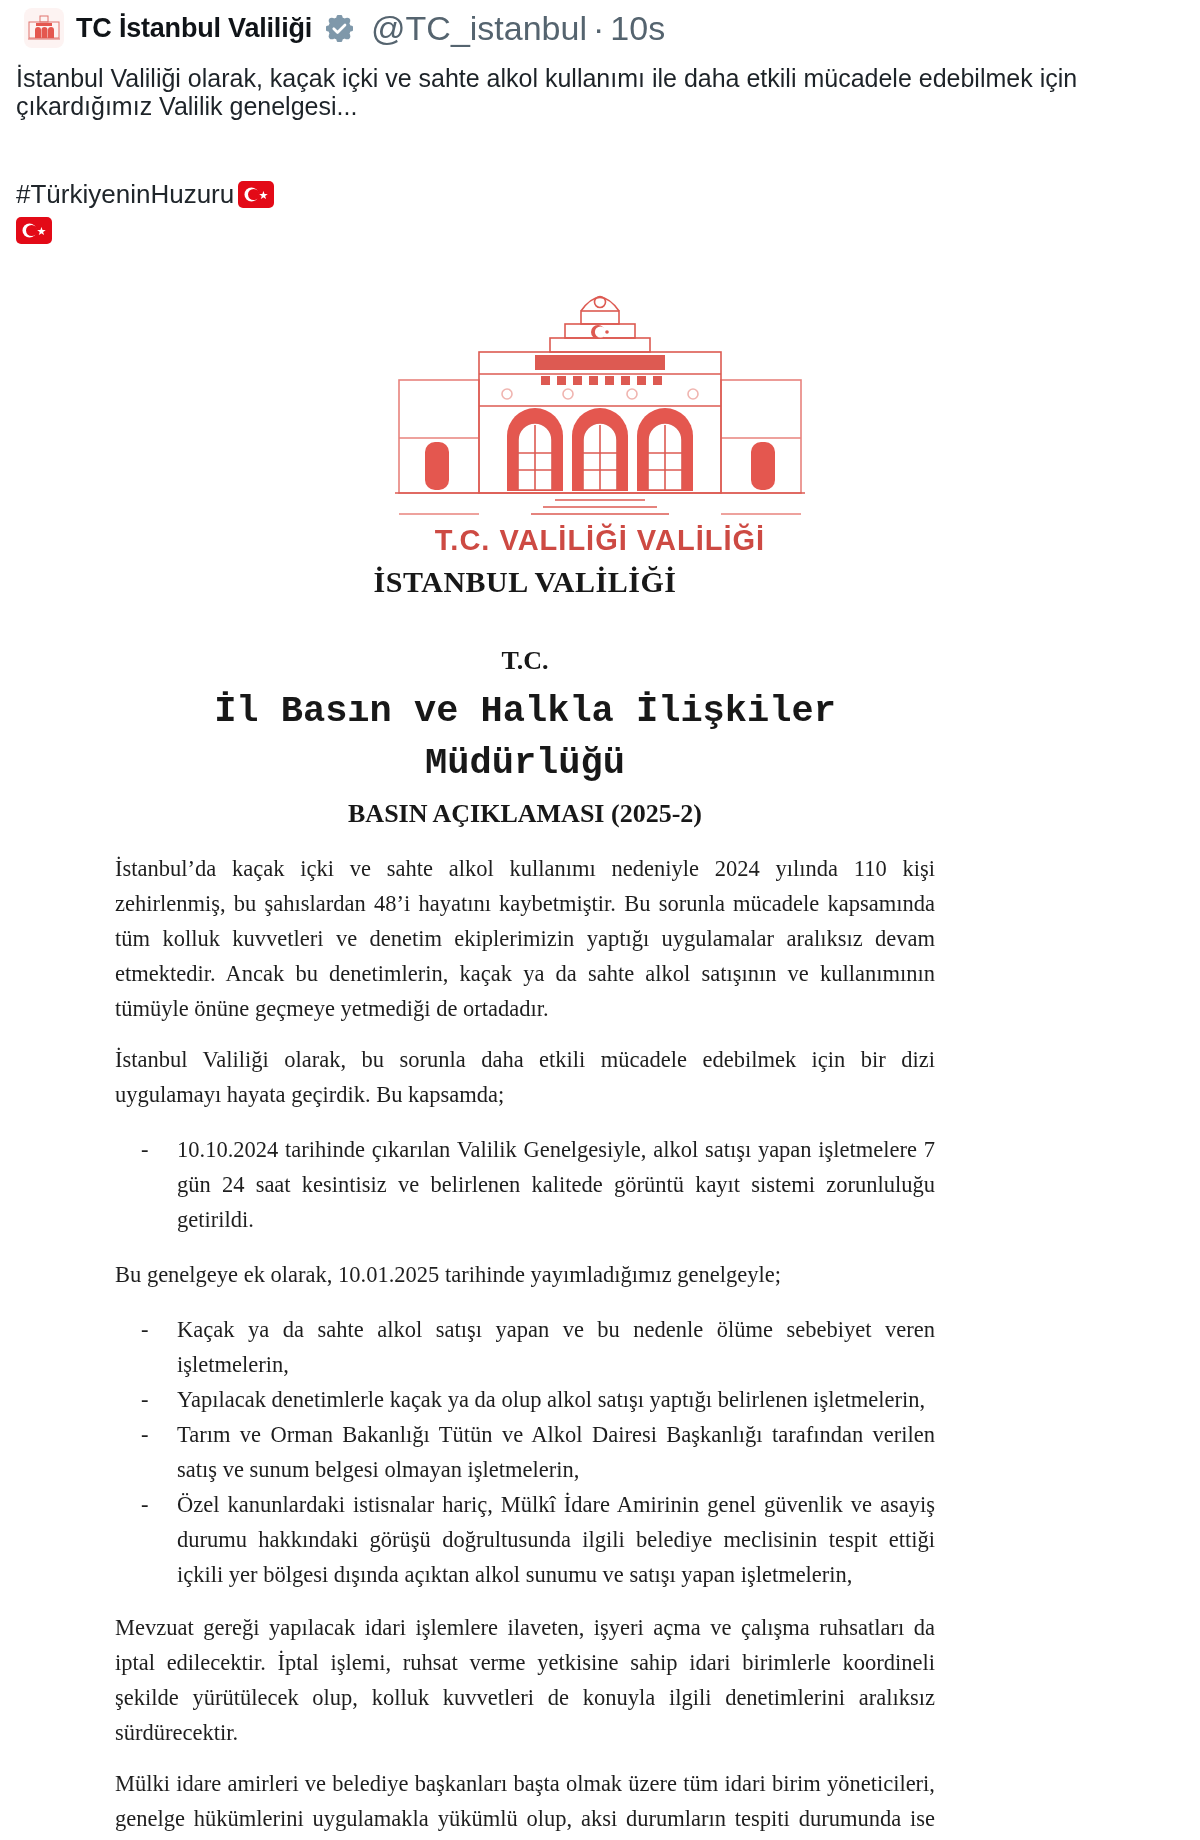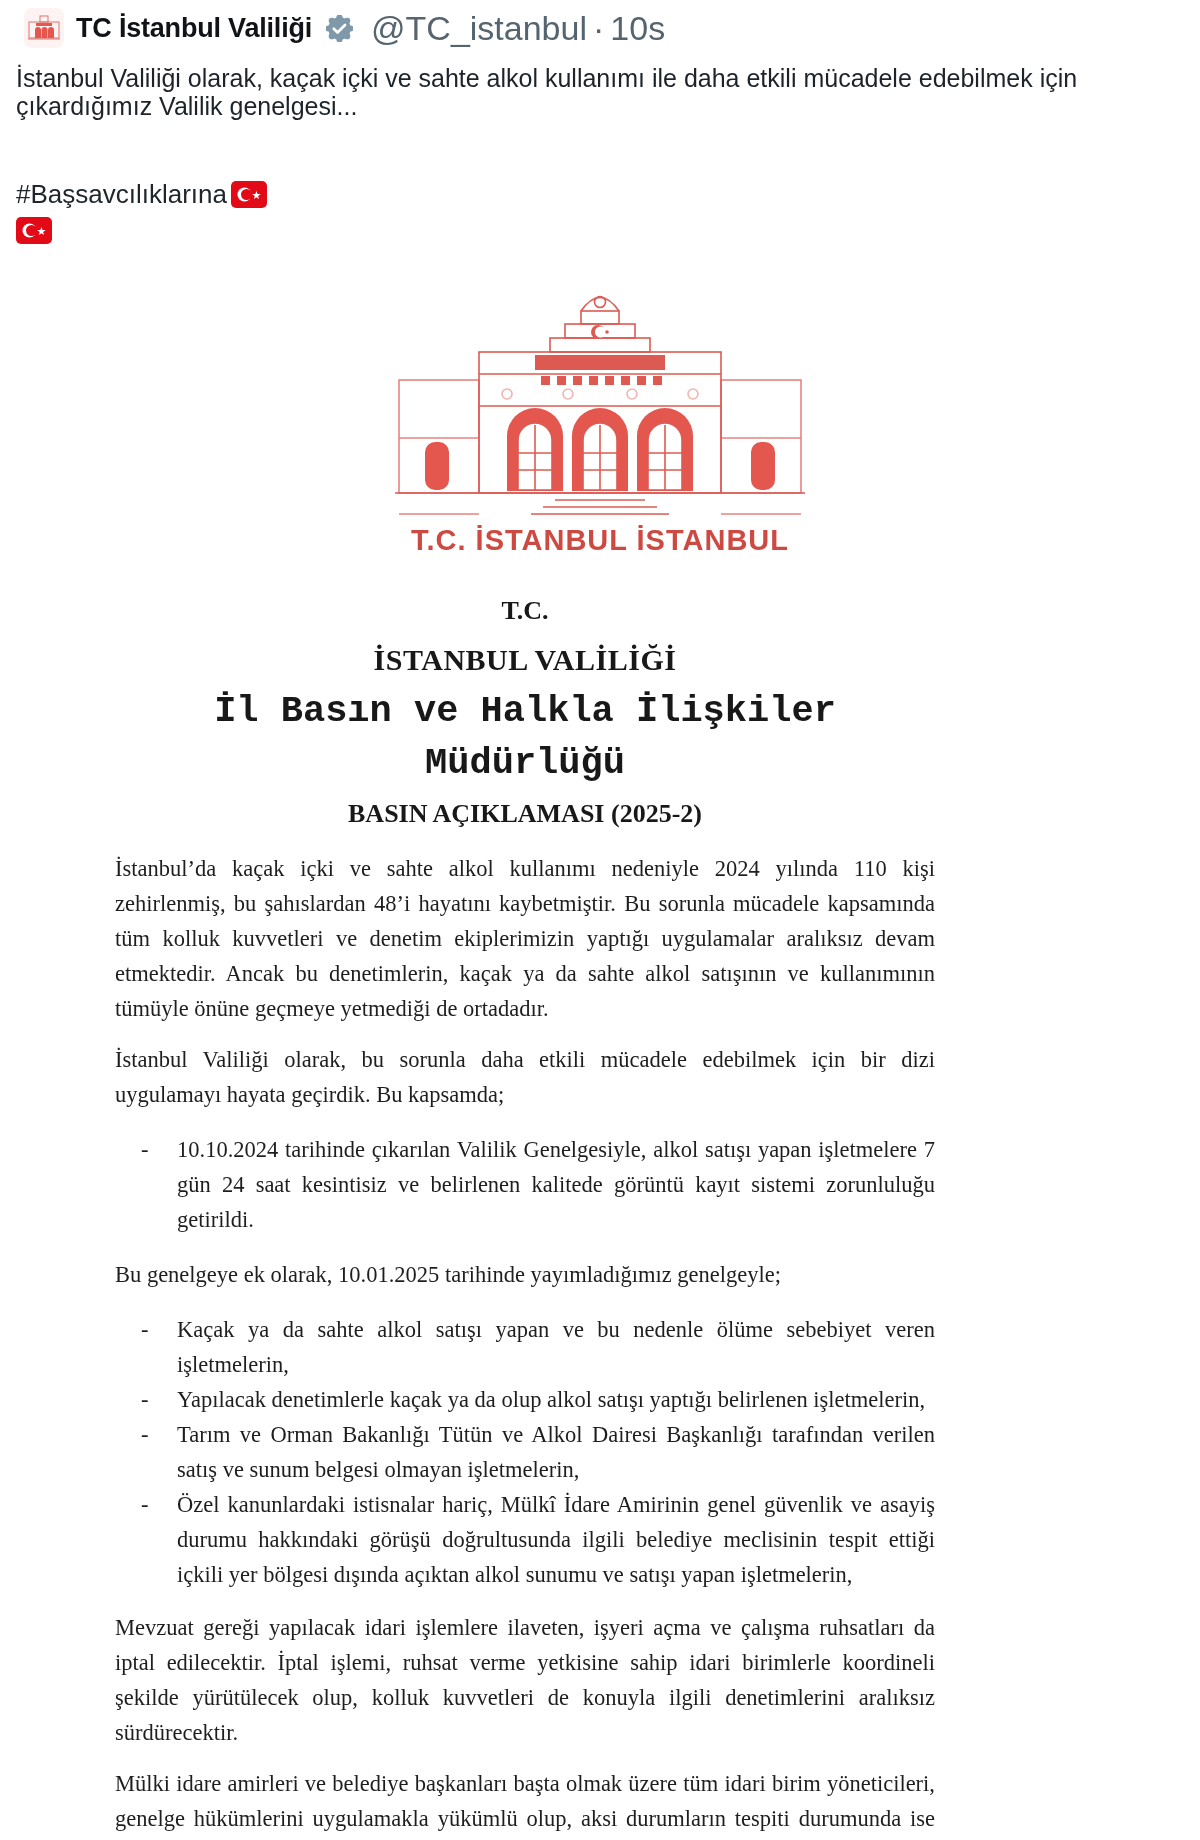--- a/index.html
+++ b/index.html
@@ -108,21 +108,21 @@
   </svg>
   <span class="meta">
     <span>@TC_istanbul</span><span>·</span><span>10s</span>
   </span>
 </div>
 
 <div class="tweet-text">İstanbul Valiliği olarak, kaçak içki ve sahte alkol kullanımı ile daha etkili mücadele edebilmek için çıkardığımız Valilik genelgesi...</div>
 
 <div class="hashtags">
   <div class="hashtag-line">
-    <span>#Başsavcılıklarına</span>
+    <span>#TürkiyeninHuzuru</span>
     <svg class="flag" viewBox="0 0 36 27">
       <rect width="36" height="27" rx="5" fill="#e30a17"></rect>
       <circle cx="13.5" cy="13.5" r="7" fill="#ffffff"></circle>
       <circle cx="15.6" cy="13.5" r="5.6" fill="#e30a17"></circle>
       <text x="20.5" y="17.5" font-size="11" fill="#ffffff" font-family="DejaVu Sans, sans-serif">★</text>
     </svg>
   </div>
   <div class="hashtag-line">
     <svg class="flag" viewBox="0 0 36 27">
       <rect width="36" height="27" rx="5" fill="#e30a17"></rect>
@@ -197,26 +197,26 @@
         <circle cx="222" cy="42" r="1.8" fill="#dd5a52" stroke="none"></circle>
 
         <line x1="10" y1="203" x2="420" y2="203"></line>
         <line x1="170" y1="210" x2="260" y2="210"></line>
         <line x1="158" y1="217" x2="272" y2="217"></line>
         <line x1="146" y1="224" x2="284" y2="224"></line>
         <line x1="14" y1="224" x2="94" y2="224" stroke="#e8837d"></line>
         <line x1="336" y1="224" x2="416" y2="224" stroke="#e8837d"></line>
       </g>
     </svg>
-    <div class="logo-caption">T.C. İSTANBUL İSTANBUL</div>
+    <div class="logo-caption">T.C. VALİLİĞİ VALİLİĞİ</div>
   </div>
 
   <div class="doc-inner">
+    <div class="doc-h doc-h2">İSTANBUL VALİLİĞİ</div>
     <div class="doc-h doc-h1">T.C.</div>
-    <div class="doc-h doc-h2">İSTANBUL VALİLİĞİ</div>
     <div class="doc-h doc-h3">İl Basın ve Halkla İlişkiler Müdürlüğü</div>
     <div class="doc-h doc-h4">BASIN AÇIKLAMASI (2025-2)</div>
 
     <p class="p1">İstanbul’da kaçak içki ve sahte alkol kullanımı nedeniyle 2024 yılında 110 kişi zehirlenmiş, bu şahıslardan 48’i hayatını kaybetmiştir. Bu sorunla mücadele kapsamında tüm kolluk kuvvetleri ve denetim ekiplerimizin yaptığı uygulamalar aralıksız devam etmektedir. Ancak bu denetimlerin, kaçak ya da sahte alkol satışının ve kullanımının tümüyle önüne geçmeye yetmediği de ortadadır.</p>
     <p class="p2">İstanbul Valiliği olarak, bu sorunla daha etkili mücadele edebilmek için bir dizi uygulamayı hayata geçirdik. Bu kapsamda;</p>
 
     <div class="doc-list">
       <div class="doc-li">
         <span class="dash">-</span>
         <span>10.10.2024 tarihinde çıkarılan Valilik Genelgesiyle, alkol satışı yapan işletmelere 7 gün 24 saat kesintisiz ve belirlenen kalitede görüntü kayıt sistemi zorunluluğu getirildi.</span>

